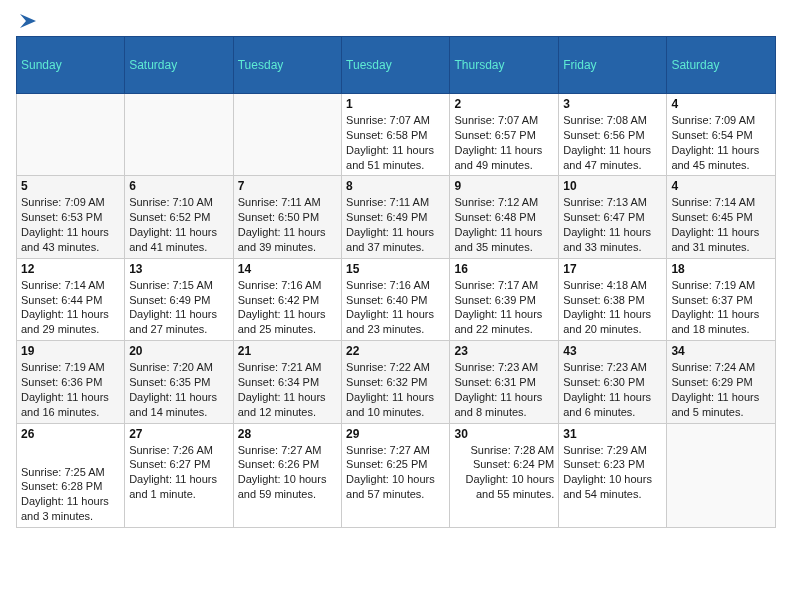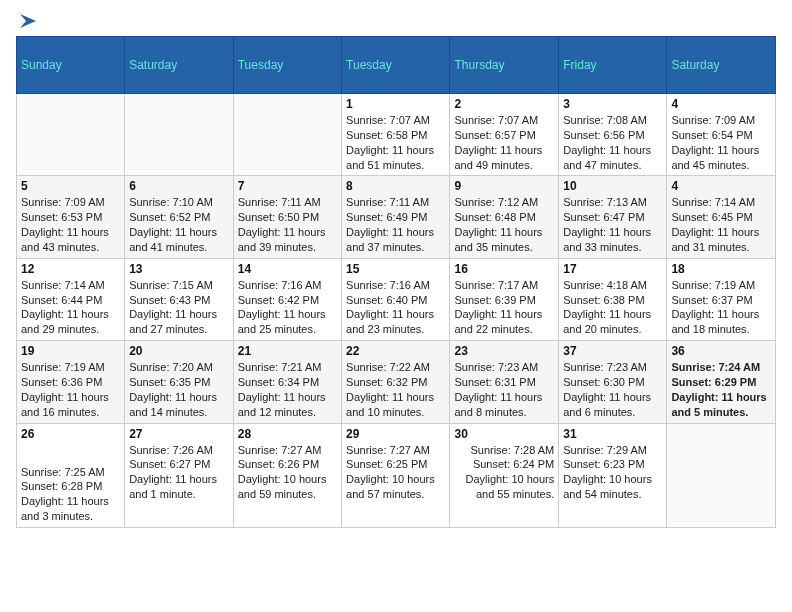--- a/index.html
+++ b/index.html
@@ -213,21 +213,21 @@
           <td>
             <span class="day-number">12</span>
             <div class="day-info" style="white-space: pre-line;">Sunrise: 7:14 AM
 Sunset: 6:44 PM
 Daylight: 11 hours
 and 29 minutes.</div>
           </td>
           <td>
             <span class="day-number">13</span>
             <div class="day-info" style="white-space: pre-line;">Sunrise: 7:15 AM
-Sunset: 6:43 PM
+Sunset: 6:49 PM
 Daylight: 11 hours
 and 27 minutes.</div>
           </td>
           <td>
             <span class="day-number">14</span>
             <div class="day-info" style="white-space: pre-line;">Sunrise: 7:16 AM
 Sunset: 6:42 PM
 Daylight: 11 hours
 and 25 minutes.</div>
           </td>
@@ -290,29 +290,29 @@
 and 10 minutes.</div>
           </td>
           <td>
             <span class="day-number">23</span>
             <div class="day-info" style="white-space: pre-line;">Sunrise: 7:23 AM
 Sunset: 6:31 PM
 Daylight: 11 hours
 and 8 minutes.</div>
           </td>
           <td>
-            <span class="day-number">37</span>
+            <span class="day-number">43</span>
             <div class="day-info" style="white-space: pre-line;">Sunrise: 7:23 AM
 Sunset: 6:30 PM
 Daylight: 11 hours
 and 6 minutes.</div>
           </td>
           <td>
-            <span class="day-number">36</span>
-            <div class="day-info" style="white-space: pre-line; font-weight: bold;">Sunrise: 7:24 AM
+            <span class="day-number">34</span>
+            <div class="day-info" style="white-space: pre-line;">Sunrise: 7:24 AM
 Sunset: 6:29 PM
 Daylight: 11 hours
 and 5 minutes.</div>
           </td>
         </tr>
         <tr>
           <td>
             <span class="day-number">26</span>
             <div class="day-info" style="white-space: pre-line; margin-top: 24px;">Sunrise: 7:25 AM
 Sunset: 6:28 PM

